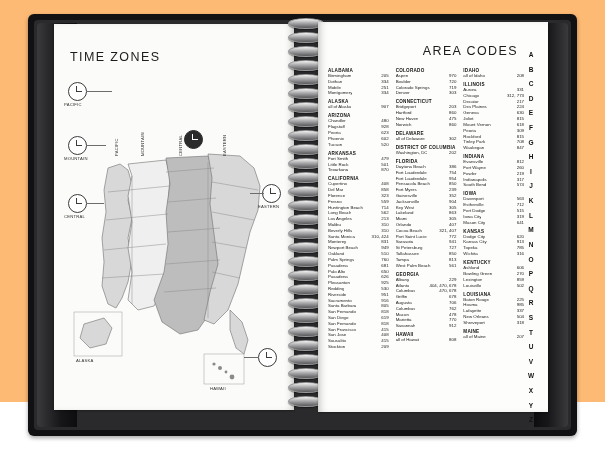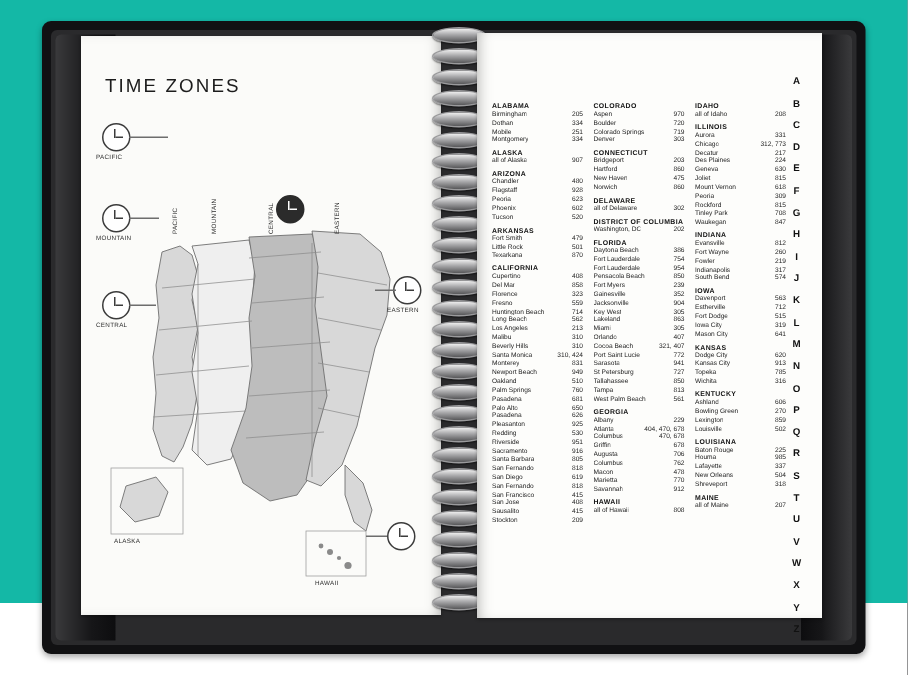--- a/index.html
+++ b/index.html
@@ -1,21 +1,21 @@
 <!DOCTYPE html>
 <html><head>
 <meta charset="utf-8">
 <style>
   html,body{margin:0;padding:0;}
   body{
     width:605px;height:450px;overflow:hidden;
     background:#ffffff;
     font-family:"Liberation Sans", sans-serif;
   }
-  #page{position:relative;width:605px;height:402px;background:#14b8a6;}
+  #page{position:relative;width:605px;height:402px;background:#fdba74;}
 
   
   .binder{
     position:absolute;left:28px;top:14px;width:549px;height:422px;
     background:#111113;
     border-radius:6px;
     box-shadow:0 2px 4px rgba(0,0,0,.35);
   }
   .binder-inner{
     position:absolute;left:6px;top:6px;width:537px;height:410px;
@@ -227,20 +227,21 @@
       <div class="coil" style="top:296px"></div>
     <div class="coil" style="top:310px"></div>
       <div class="coil" style="top:324px"></div>
     <div class="coil" style="top:338px"></div>
       <div class="coil" style="top:352px"></div>
     <div class="coil" style="top:366px"></div>
       <div class="coil" style="top:380px"></div>
   </div>
 
   <div class="page-right">
+    <div class="ac-title">AREA CODES</div>
 
     <div class="cols" id="ac-cols">
         <div class="col">
           <div class="state">ALABAMA</div>
           <div class="row">
             <span class="city">Birmingham</span>
             <span class="code">205</span>
           </div>
           <div class="row">
             <span class="city">Dothan</span>

